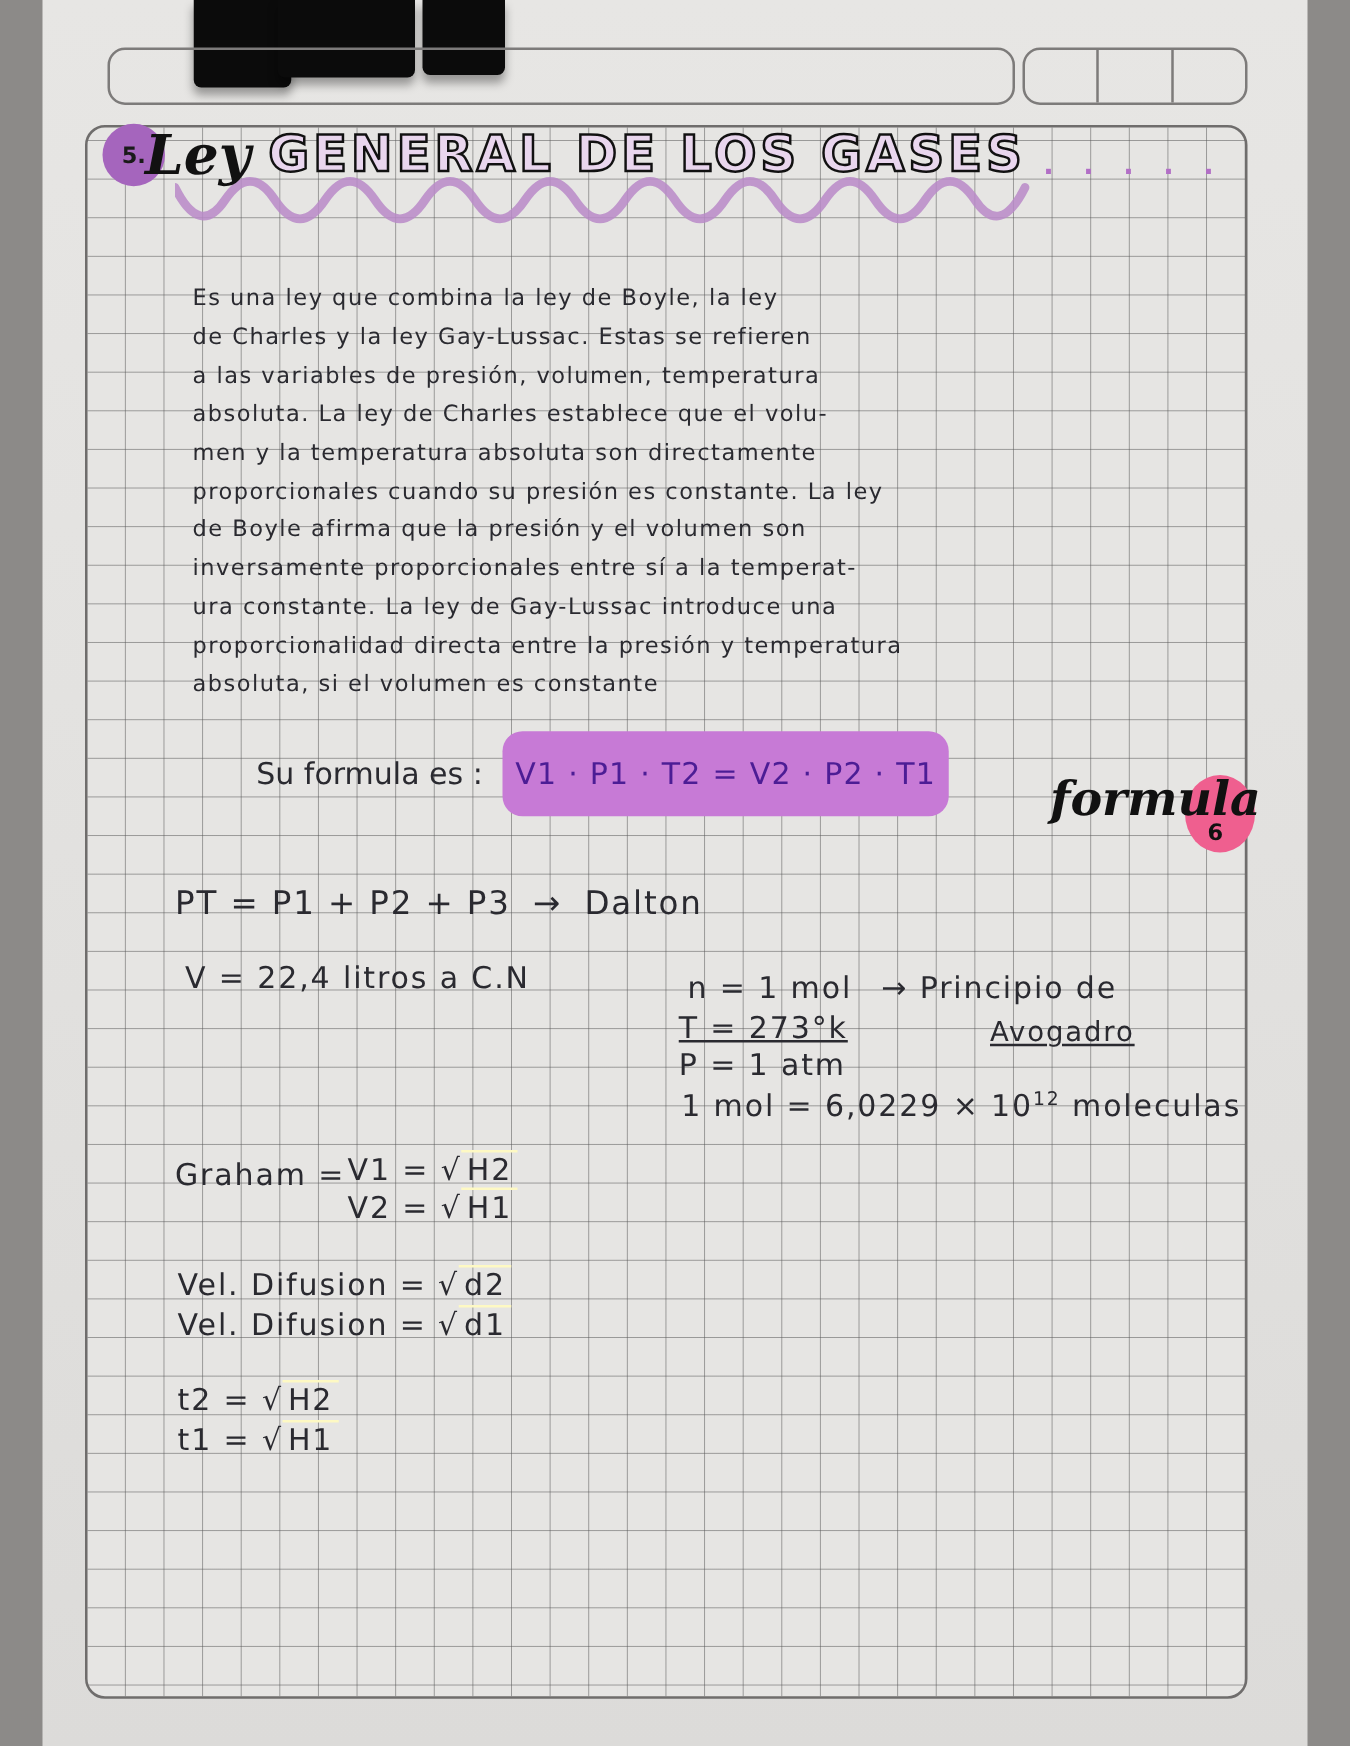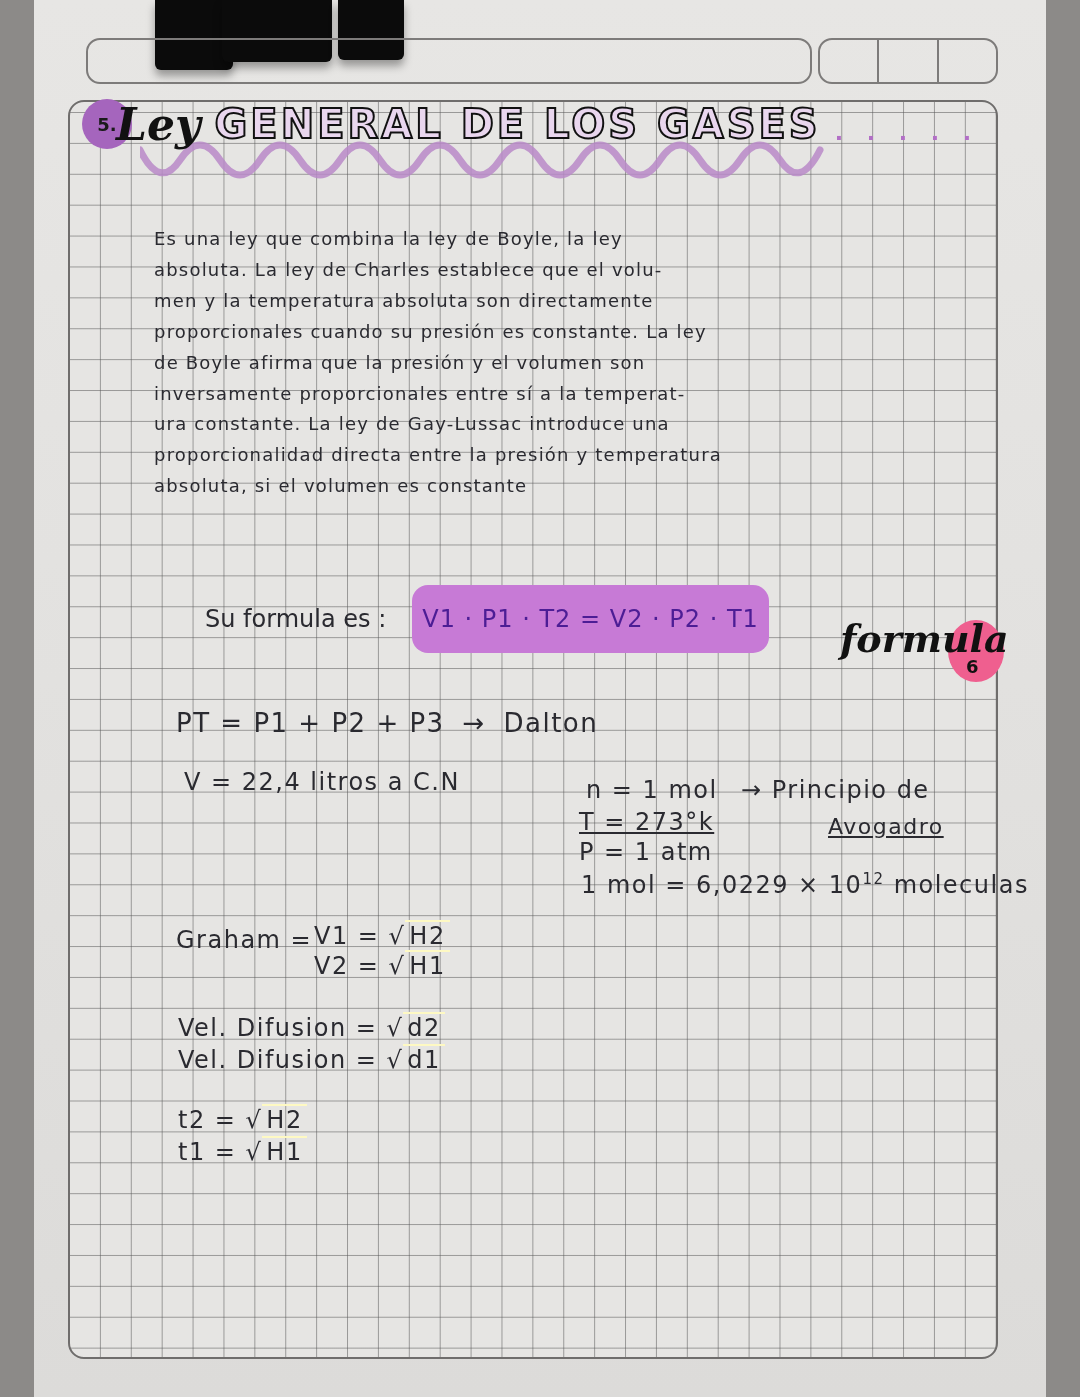--- a/index.html
+++ b/index.html
@@ -55,36 +55,36 @@
     .wave {
       position: absolute; left: 140px; top: 140px;
     }
     .para {
       position: absolute; left: 118px; top: 224px; width: 860px;
       font-size: 18px; line-height: 30.9px; color: #2a2a30;
       letter-spacing: 1.2px;
       margin-left: 36px;
     }
     .para .line { white-space: nowrap; }
-    .formula-row { position: absolute; left: 205px; top: 585px; font-size: 24px; color: #2a2a30; display: flex; align-items: center; gap: 26px; }
+    .formula-row { position: absolute; left: 205px; top: 585px; font-size: 24px; color: #2a2a30; display: flex; align-items: center; gap: 16px; }
     .highlight {
       background: #c77ad6; color: #4c1d95; padding: 20px 10px;
       letter-spacing: 1px;
       border-radius: 16px;
     }
     .formula-tag {
       position: absolute; left: 840px; top: 616px; display: flex; align-items: center;
     }
     .formula-tag .word { font: italic bold 38px "DejaVu Serif", serif; color: #111; position: relative; z-index: 2; }
     .formula-tag .dot {
       position: absolute; left: 108px; top: 4px; width: 56px; height: 62px; border-radius: 50%;
       background: #ef5f8f; z-index: 1;
     }
     .formula-tag .six { position: absolute; left: 126px; top: 40px; font: bold 18px "DejaVu Sans", sans-serif; color: #111; z-index: 3; }
-    .eq { position: absolute; font-size: 24px; color: #2a2a30; letter-spacing: 1.5px; white-space: nowrap; margin-left: 36px; }
+    .eq { position: absolute; font-size: 24px; color: #2a2a30; letter-spacing: 1.5px; white-space: nowrap; }
     .sqrt { border-top: 2px solid #fef9c3; padding: 0 4px; }
   </style>
 </head>
 <body>
 
 <div class="page"></div>
 
 <div class="clip" style="left:155px;width:78px;height:70px;"></div>
 <div class="clip" style="left:222px;width:110px;height:62px;"></div>
 <div class="clip" style="left:338px;width:66px;height:60px;"></div>
@@ -106,20 +106,22 @@
 
 <div class="title">
   <div class="num-badge">5.</div>
   <span class="title-ley">Ley</span>
   <span class="title-main">GENERAL DE LOS GASES</span>
   <span class="title-dots">. . . . .</span>
 </div>
 
 <div class="para">
   <div class="line">Es una ley que combina la ley de Boyle, la ley</div>
+  <div class="line">de Charles y la ley Gay-Lussac. Estas se refieren</div>
+  <div class="line">a las variables de presión, volumen, temperatura</div>
   <div class="line">absoluta. La ley de Charles establece que el volu-</div>
   <div class="line">men y la temperatura absoluta son directamente</div>
   <div class="line">proporcionales cuando su presión es constante. La ley</div>
   <div class="line">de Boyle afirma que la presión y el volumen son</div>
   <div class="line">inversamente proporcionales entre sí a la temperat-</div>
   <div class="line">ura constante. La ley de Gay-Lussac introduce una</div>
   <div class="line">proporcionalidad directa entre la presión y temperatura</div>
   <div class="line">absoluta, si el volumen es constante</div>
 </div>
 

